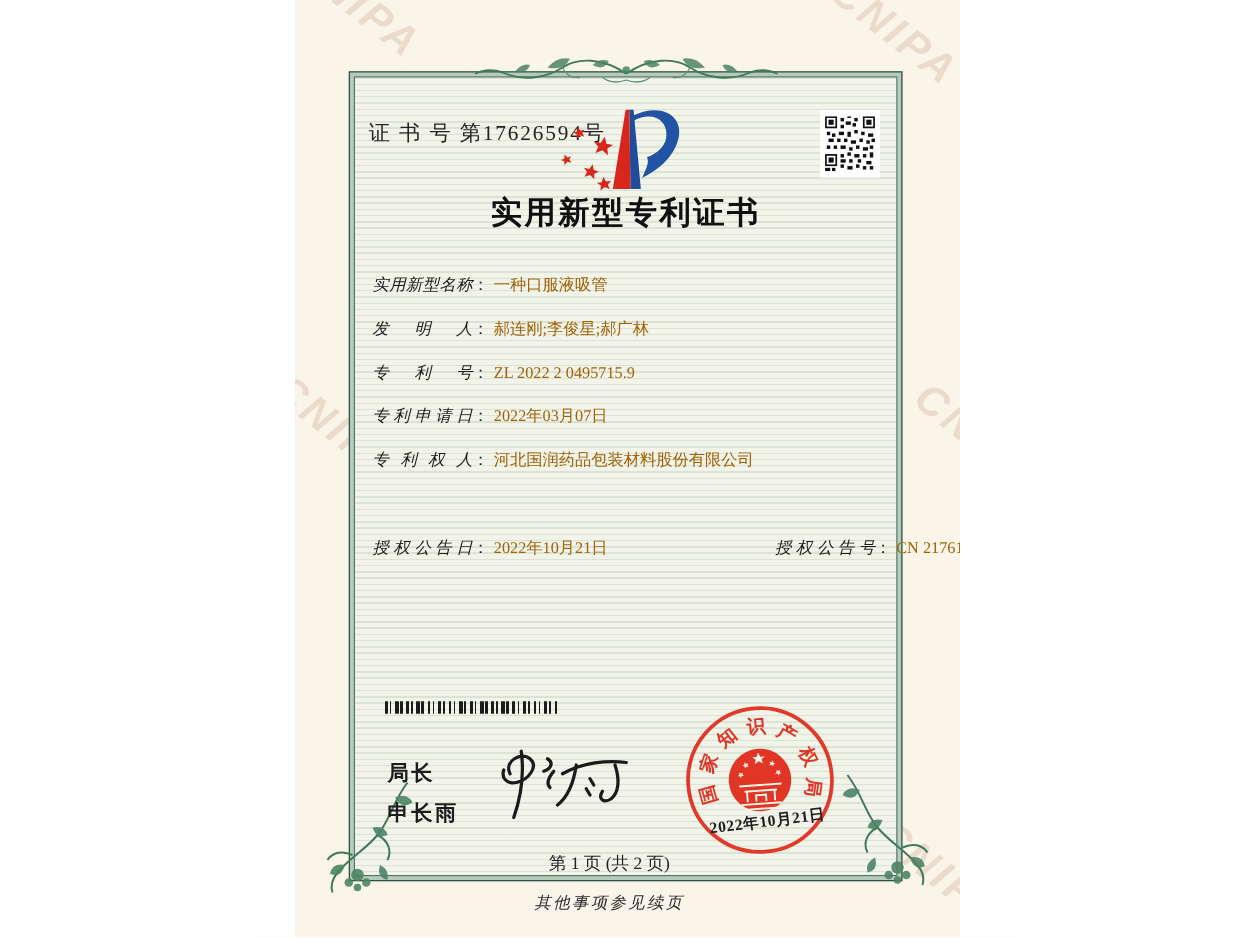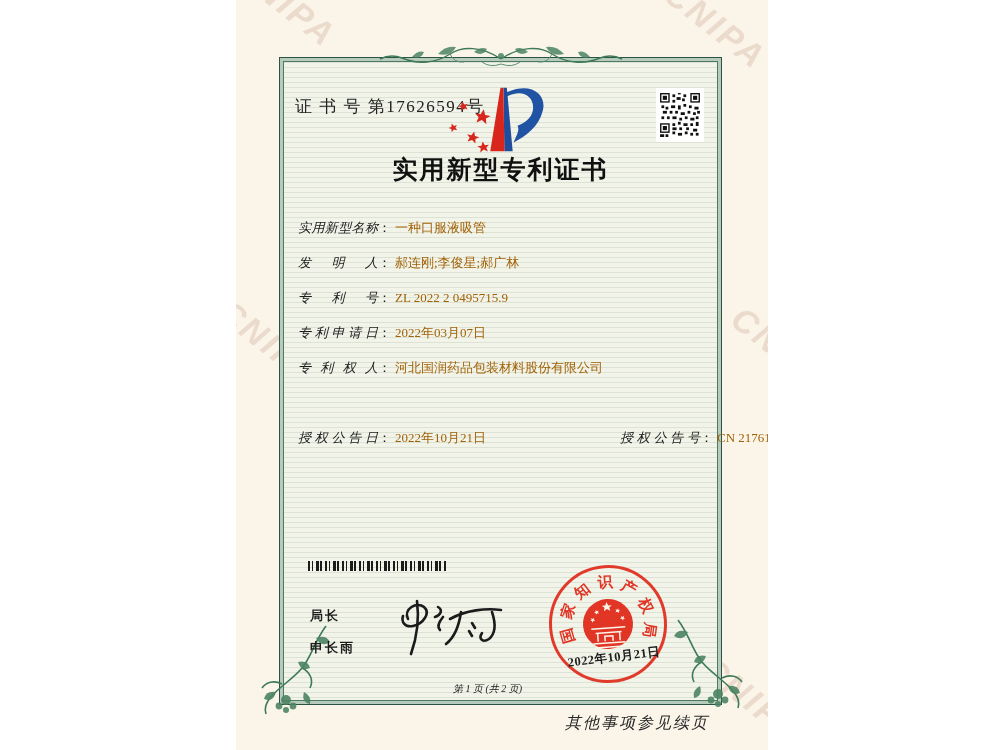--- a/index.html
+++ b/index.html
@@ -26,34 +26,34 @@
   .frow{position:absolute;left:62px;font-size:13px;z-index:4;white-space:nowrap;}
   .flabel{display:inline-block;width:80px;text-align:justify;text-align-last:justify;color:#1a1a1a;font-style:italic;}
   .fcolon{display:inline-block;margin-right:4px;color:#1a1a1a;}
   .fvalue{color:#a16207;}
   .fpair2{position:absolute;left:322px;top:0;white-space:nowrap;}
   .body-text{position:absolute;left:62px;top:445px;width:414px;font-size:13.2px;line-height:23.6px;
              color:#242424;letter-spacing:0.4px;z-index:4;}
   .body-text p{margin:0;text-indent:2em;}
   .barcode{position:absolute;left:72px;top:561px;width:138px;height:10px;z-index:4;
       background:repeating-linear-gradient(90deg,#1b1b1b 0 2px,rgba(0,0,0,0) 2px 4px,#1b1b1b 4px 5px,rgba(0,0,0,0) 5px 8px,#1b1b1b 8px 11px,rgba(0,0,0,0) 11px 12px,#1b1b1b 12px 14px,rgba(0,0,0,0) 14px 17px);}
-  .signer{position:absolute;left:74px;font-size:13px;font-weight:600;z-index:4;
+  .signer{position:absolute;left:74px;font-size:17px;font-weight:600;z-index:4;
           font-family:"Liberation Sans","DejaVu Sans",sans-serif;color:#1c1c1c;letter-spacing:2px;}
   .sig{position:absolute;left:152px;top:596px;z-index:5;}
   
   .seal{position:absolute;left:313px;top:565px;width:118px;height:118px;z-index:5;transform:rotate(-4deg);}
   .seal-ring{position:absolute;left:0;top:0;right:0;bottom:0;border:3.5px solid rgba(223,42,26,0.92);border-radius:50%;}
   .seal-ch{position:absolute;left:50%;top:50%;width:18px;height:18px;line-height:18px;text-align:center;
            font-weight:700;font-size:15px;color:rgba(223,42,26,0.95);
            transform:translate(-50%,-50%) rotate(var(--a)) translateY(-42px);}
   .seal-emblem{position:absolute;left:50%;top:50%;transform:translate(-50%,-50%);}
   .seal-date{position:absolute;left:325px;top:649px;width:106px;text-align:center;font-size:12.5px;font-weight:600;
              color:#1d1d1d;letter-spacing:0.5px;transform:rotate(-7deg);z-index:6;}
-  .page-info{position:absolute;left:30px;top:682px;width:443px;text-align:center;font-size:10px;color:#222;z-index:4;font-style:italic;}
-  .footer-note{position:absolute;left:30px;top:713px;width:443px;text-align:right;font-size:16px;font-style:italic;
+  .page-info{position:absolute;left:30px;top:682px;width:443px;text-align:center;font-size:14px;color:#222;z-index:4;}
+  .footer-note{position:absolute;left:30px;top:713px;width:443px;text-align:center;font-size:13px;font-style:italic;
                color:#2a2a2a;letter-spacing:2px;z-index:4;}
 </style>
 </head>
 <body>
 
 <div class="stage">
   <div class="page">
 
     <div id="wm-layer">
         <span class="wm" style="left: -10px; top: -16px;">CNIPA</span>

